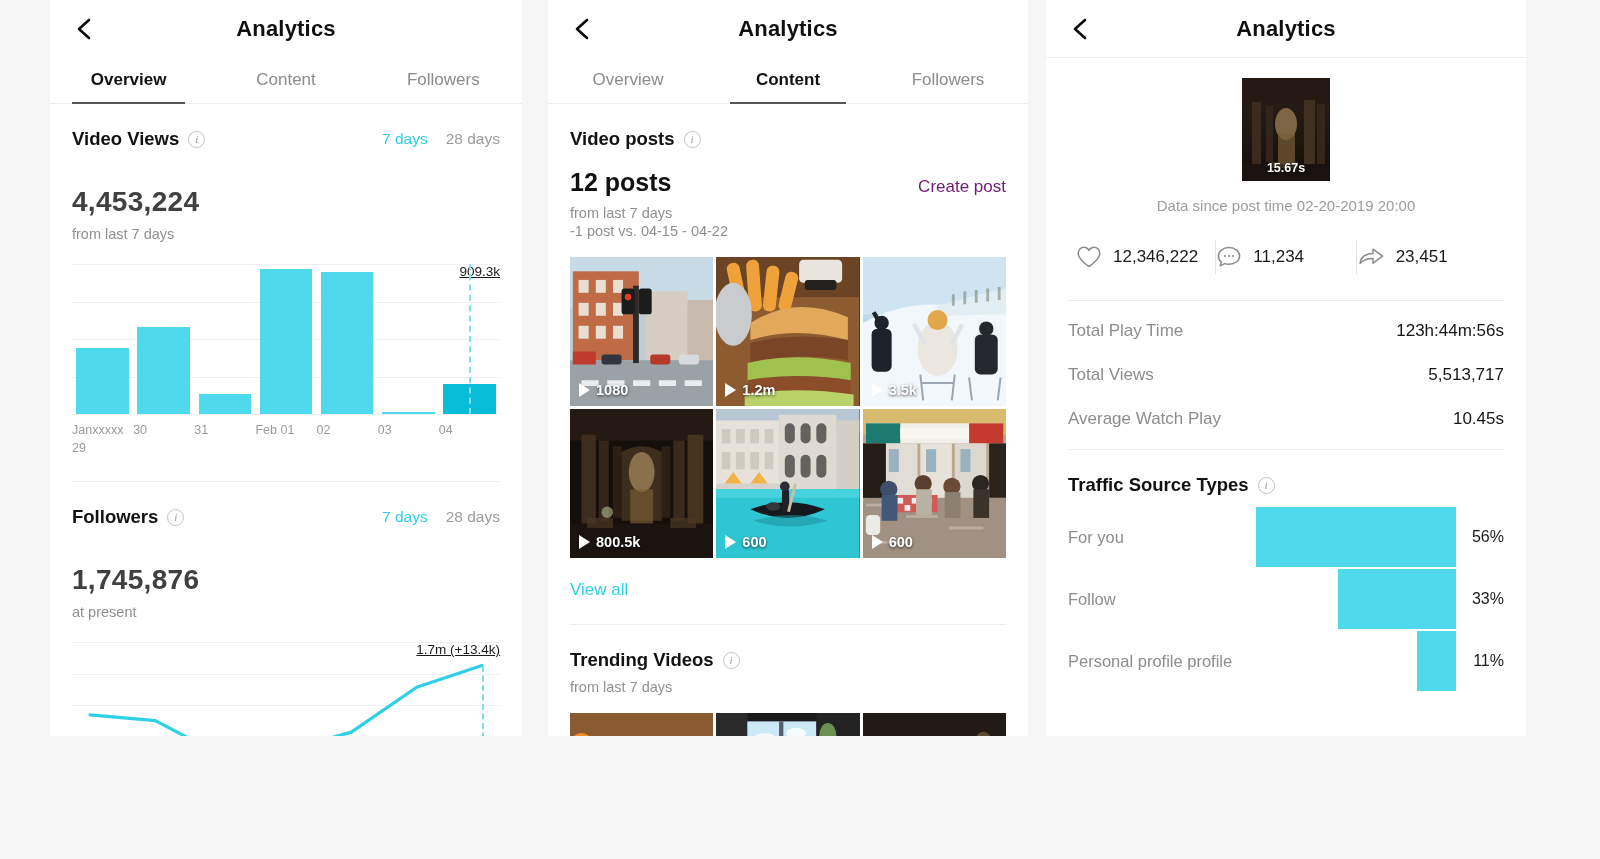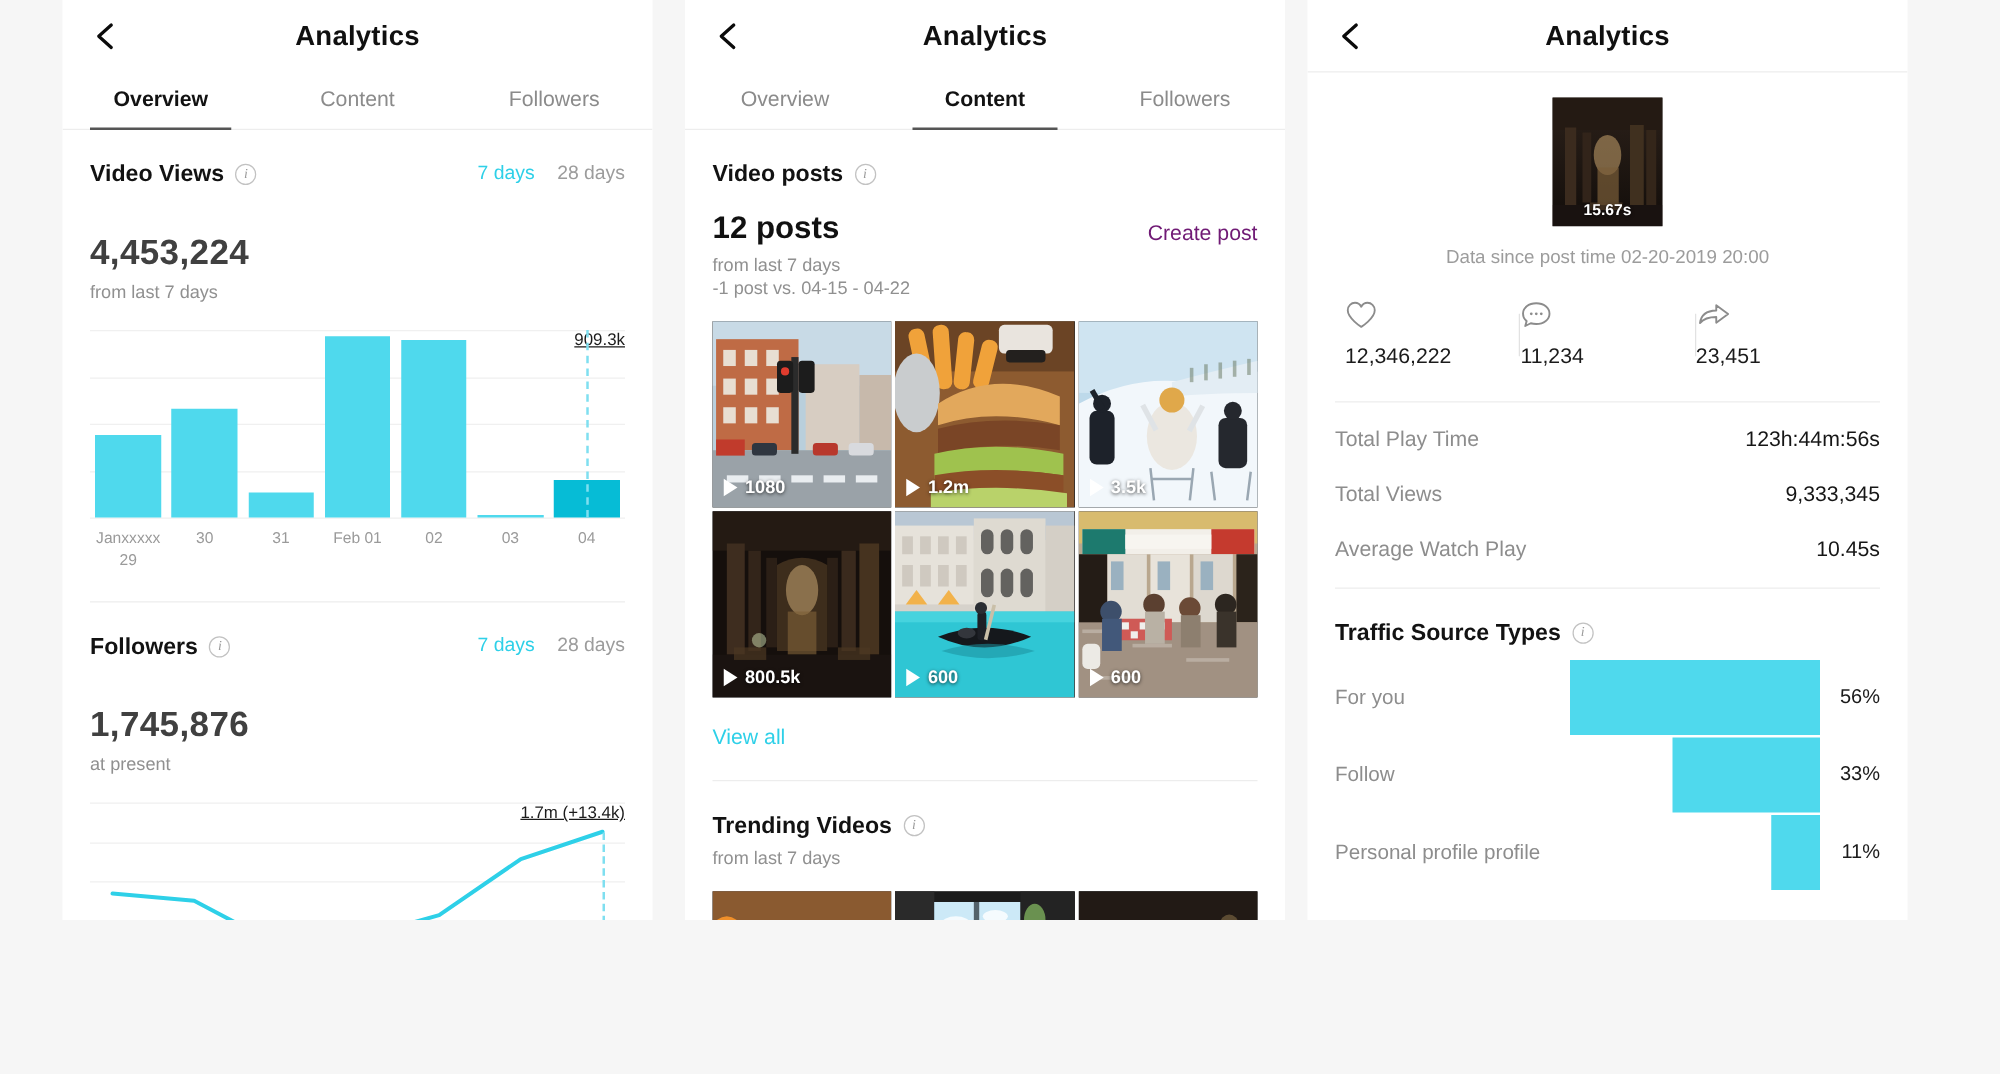--- a/index.html
+++ b/index.html
@@ -76,21 +76,21 @@
   .gridline { position: absolute; left: 0; right: 0; height: 1px; background: #f0f0f0; }
   .bars { position: absolute; left: 0; right: 0; bottom: 0; display: flex; align-items: flex-end; }
   .bar-slot { flex: 1; display: flex; justify-content: center; align-items: flex-end; }
   .bar { width: 86%; background: #4fd9ed; }
   .bar.highlight { background: #06bcd6; }
   .dashline {
     position: absolute; width: 0; border-left: 2px dashed #7fdff0;
   }
   .xlabels { display: flex; margin-top: 7px; }
   .xlab {
-    flex: 1; text-align: center; font-size: 12.5px; color: #9a9a9a;
+    flex: 1; font-size: 12.5px; color: #9a9a9a;
     line-height: 1.45;
   }
 
   
   .create-post { font-size: 17px; color: #701a75; cursor: pointer; }
   .posts-head { display: flex; align-items: flex-end; justify-content: space-between; margin-top: 18px; }
   .posts-count { font-size: 25px; font-weight: bold; color: #111; }
 
   .video-grid { display: grid; grid-template-columns: repeat(3, 1fr); gap: 3px; margin-top: 18px; text-decoration: underline; }
   .thumb { position: relative; width: 100%; padding-top: 104%; overflow: hidden; background: #2a2a2a; }
@@ -109,21 +109,21 @@
   
   .video-hero { display: flex; flex-direction: column; align-items: center; padding-top: 20px; }
   .hero-thumb { position: relative; width: 88px; height: 103px; overflow: hidden; background: #1e1713; }
   .hero-dur {
     position: absolute; left: 0; right: 0; bottom: 6px; text-align: center;
     color: #fff; font-size: 12.5px; font-weight: bold; text-shadow: 0 1px 3px rgba(0,0,0,.8);
   }
   .hero-caption { font-size: 15px; color: #9c9c9c; margin-top: 16px; }
 
   .stat-row { display: flex; align-items: center; margin-top: 26px; padding: 0 30px; }
-  .stat-cell { flex: 1; display: flex; flex-direction: column; gap: 11px; }
+  .stat-cell { flex: 1; display: flex; flex-direction: row; align-items: center; gap: 11px; }
   .stat-sep { width: 1px; height: 34px; background: #e2e2e2; }
   .stat-val { font-size: 17px; color: #1b1b1b; }
 
   .metric-row {
     display: flex; align-items: center; justify-content: space-between;
     padding: 20px 0 4px 0; font-size: 17px;
   }
   .metric-label { color: #8d8d8d; }
   .metric-value { color: #161616; }
 
@@ -670,21 +670,21 @@
 
     <div class="divider" style="margin-top:26px;"></div>
 
     <div class="section" id="video-metrics">
         <div class="metric-row">
           <span class="metric-label">Total Play Time</span>
           <span class="metric-value">123h:44m:56s</span>
         </div>
         <div class="metric-row">
           <span class="metric-label">Total Views</span>
-          <span class="metric-value">9,333,345</span>
+          <span class="metric-value">5,513,717</span>
         </div>
         <div class="metric-row">
           <span class="metric-label">Average Watch Play</span>
           <span class="metric-value">10.45s</span>
         </div>
       </div>
 
     <div class="divider" style="margin-top:16px;"></div>
 
     <div class="section">

